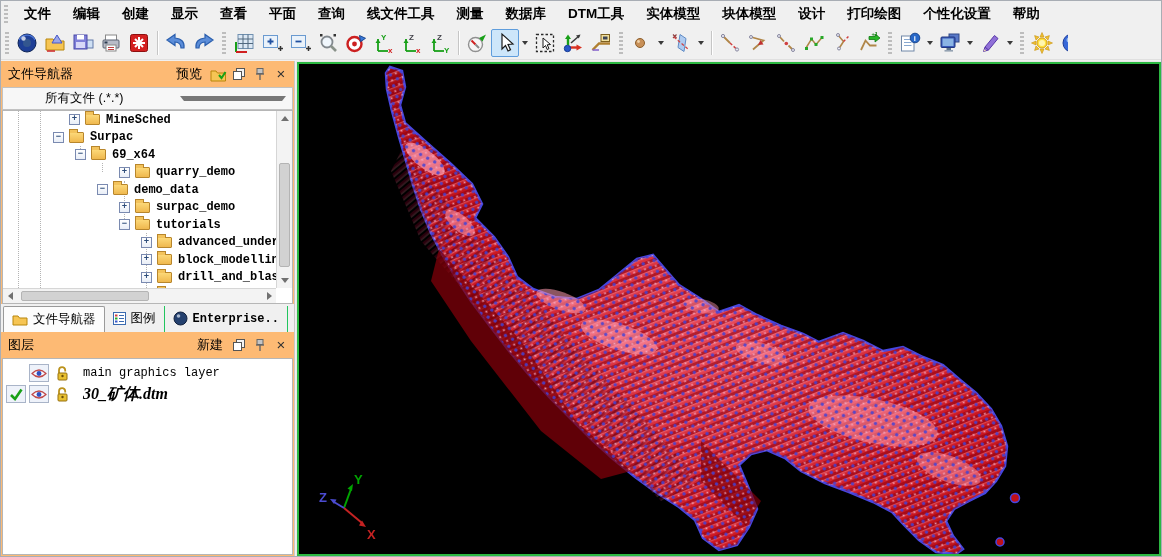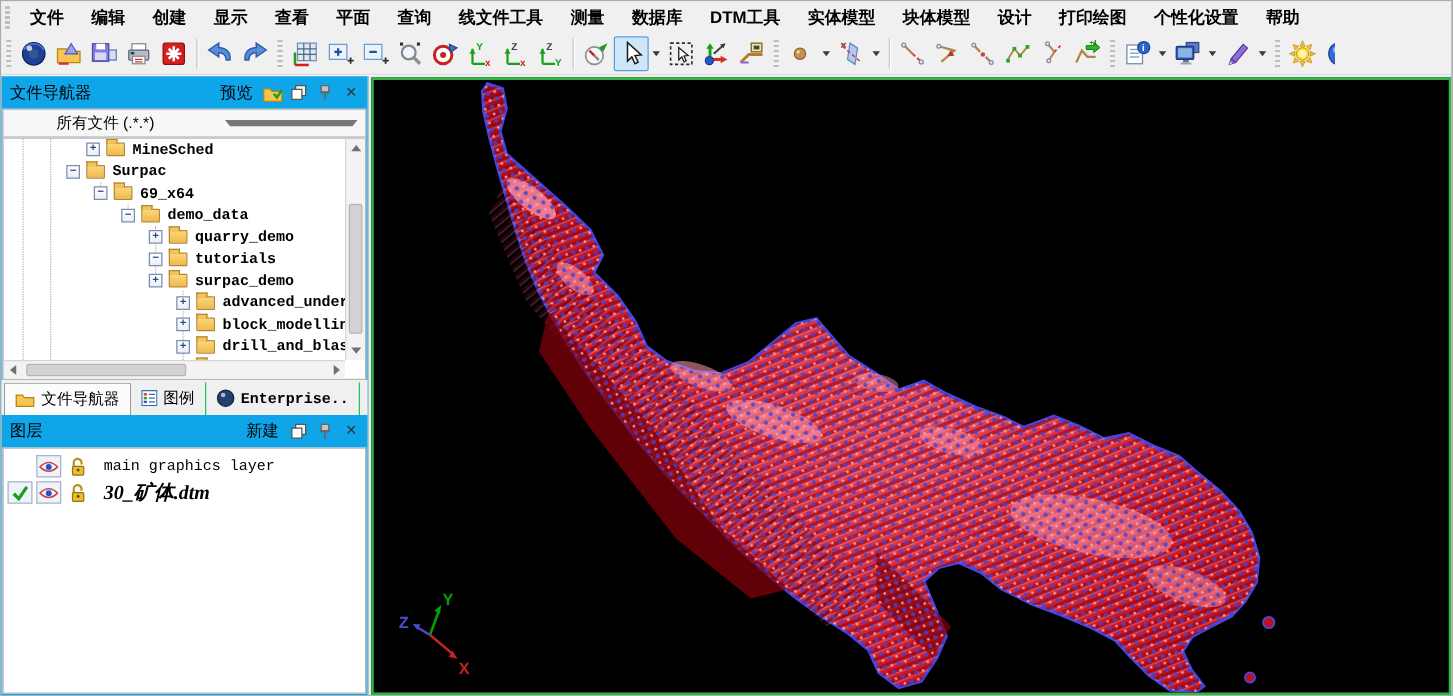--- a/index.html
+++ b/index.html
@@ -15,21 +15,21 @@
   .toolbar{position:absolute;left:0;top:26px;width:100%;height:33px;display:flex;align-items:center;background:#f0f0f0;border-bottom:1px solid #e0e0e0;overflow:hidden;}
   .tgrip{width:4px;height:22px;margin:0 4px;flex:none;
     background:repeating-linear-gradient(180deg,#bdbdbd 0 2px,transparent 2px 4px);}
   .tsep{width:1px;height:24px;background:#c6c6c6;box-shadow:1px 0 0 #fff;margin:0 4px;flex:none;}
   .tbtn{width:28px;height:28px;flex:none;display:flex;align-items:center;justify-content:center;border:1px solid transparent;border-radius:2px;}
   .tbtn svg{display:block;}
   .tbtn.active{background:#cde6fa;border:1px solid #5f9ddc;}
   .caret{width:0;height:0;border-left:3.5px solid transparent;border-right:3.5px solid transparent;border-top:4px solid #3a3a3a;margin:0 3px;flex:none;}
   .halfclip{width:12px;height:28px;overflow:hidden;flex:none;}
   
-  .leftpanel{position:absolute;left:0;top:60px;width:294px;bottom:0;display:flex;flex-direction:column;background:#0ea5e9;border-right:1px solid #c8c8c8;}
+  .leftpanel{position:absolute;left:0;top:60px;width:294px;bottom:0;display:flex;flex-direction:column;background:#fdba74;border-right:1px solid #c8c8c8;}
   .phead{height:26px;display:flex;align-items:center;padding:0 4px 0 7px;font-size:13px;flex:none;}
   .phead .ptitle{flex:1;}
   .phead .plink{font-size:13px;margin-right:4px;}
   .hicon{width:18px;height:18px;display:flex;align-items:center;justify-content:center;margin-left:3px;flex:none;}
   .closex{font-size:15px;line-height:16px;color:#333;font-weight:400;}
   .filter{height:23px;margin:0 1px;border:1px solid #c2c2c2;background:#f7f7f7;display:flex;align-items:center;padding:0 6px;font-size:12.5px;flex:none;}
   .filter span{flex:1;margin-left:36px;}
   .chev{width:0;height:0;border-left:4px solid transparent;border-right:4px solid transparent;border-top:5px solid #777;}
   .treewrap{flex:1;margin:0 1px;background:#fff;border:1px solid #b6b6b6;position:relative;overflow:hidden;}
   .guide{position:absolute;top:0;bottom:15px;border-left:1px dotted #b4b4b4;}
@@ -427,39 +427,39 @@
       <div class="trow" style="padding-left:50px">
           <span class="exp minus"></span>
           <span class="fico"></span>
           <span class="tlabel">Surpac</span>
         </div>
       <div class="trow" style="padding-left:72px">
           <span class="exp minus"></span>
           <span class="fico"></span>
           <span class="tlabel">69_x64</span>
         </div>
+      <div class="trow" style="padding-left:116px">
+          <span class="exp plus"></span>
+          <span class="fico"></span>
+          <span class="tlabel">quarry_demo</span>
+        </div>
       <div class="trow" style="padding-left:94px">
           <span class="exp minus"></span>
           <span class="fico"></span>
           <span class="tlabel">demo_data</span>
         </div>
       <div class="trow" style="padding-left:116px">
           <span class="exp plus"></span>
           <span class="fico"></span>
-          <span class="tlabel">quarry_demo</span>
+          <span class="tlabel">surpac_demo</span>
         </div>
       <div class="trow" style="padding-left:116px">
           <span class="exp minus"></span>
           <span class="fico"></span>
           <span class="tlabel">tutorials</span>
-        </div>
-      <div class="trow" style="padding-left:116px">
-          <span class="exp plus"></span>
-          <span class="fico"></span>
-          <span class="tlabel">surpac_demo</span>
         </div>
       <div class="trow" style="padding-left:138px">
           <span class="exp plus"></span>
           <span class="fico"></span>
           <span class="tlabel">advanced_underg</span>
         </div>
       <div class="trow" style="padding-left:138px">
           <span class="exp plus"></span>
           <span class="fico"></span>
           <span class="tlabel">block_modelling</span>

